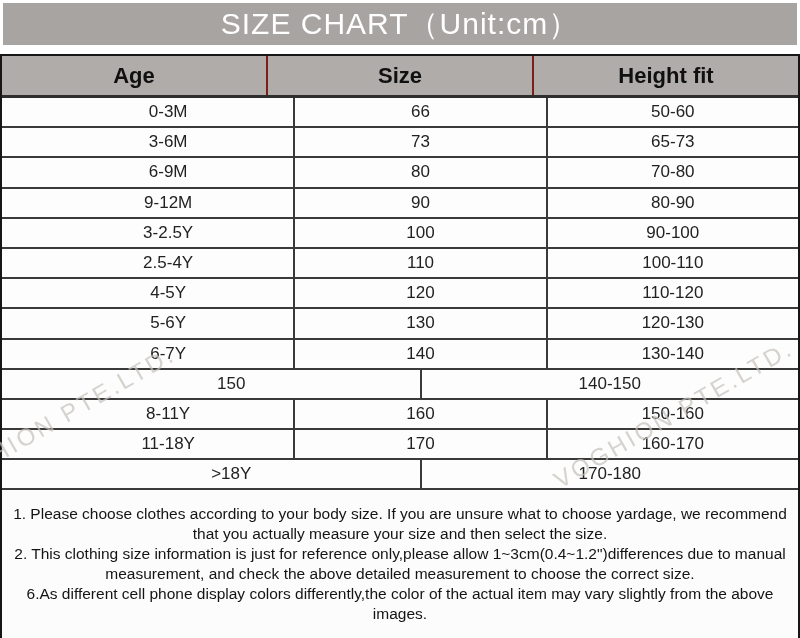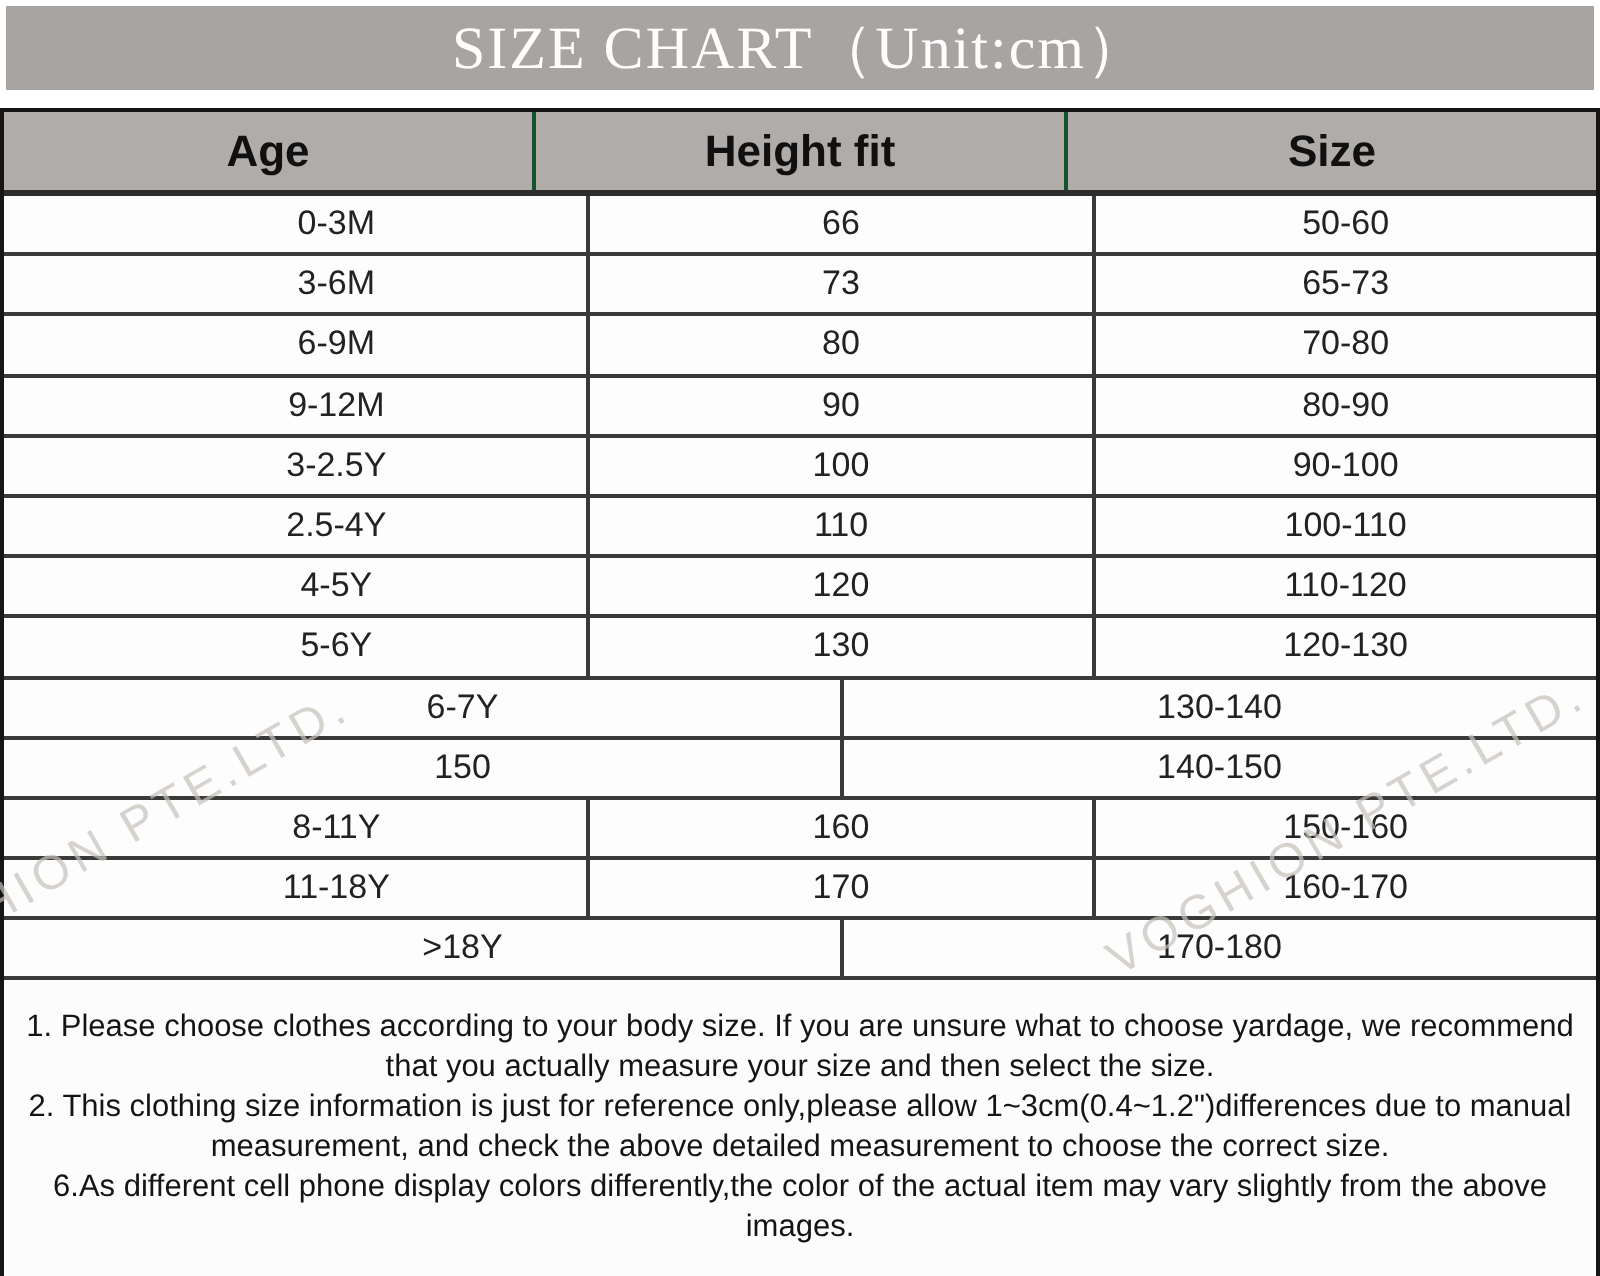--- a/index.html
+++ b/index.html
@@ -4,36 +4,36 @@
 <style>
   html,body{margin:0;padding:0;background:#fff;}
   .frame{
     position:relative;width:800px;height:638px;overflow:hidden;background:#fff;
     font-family:"Liberation Sans",sans-serif;
   }
   .titlebar{
     position:absolute;top:3px;left:3px;right:3px;height:42px;
     background:var(--title-bg,#a8a4a2);
     display:flex;align-items:center;justify-content:center;
-    color:#fff;font-size:30px;letter-spacing:1px;font-weight:500;font-family:Liberation Serif, serif;
+    color:#fff;font-size:30px;letter-spacing:1px;font-weight:500;
   }
   .sheet{
     position:absolute;top:54px;left:0;width:800px;height:584px;
     box-sizing:border-box;border:2px solid #161616;border-bottom:none;
     background:#fcfcfc;
   }
   .thead{
     display:flex;height:42px;box-sizing:border-box;
     background:var(--header-bg,#b0acaa);
     border-bottom:3px solid #2e2e2e;
   }
   .th{
     flex:1;display:flex;align-items:center;justify-content:center;
     font-weight:bold;font-size:22px;color:#101010;
-    border-right:2px solid #14532d;box-sizing:border-box;
+    border-right:2px solid #7f1d1d;box-sizing:border-box;
   }
   .th:last-child{border-right:none;}
   .tr{
     display:flex;height:30.2px;box-sizing:border-box;
     border-bottom:2px solid #3a3a3a;background:#fdfdfd;padding-left:41px;
   }
   .td{
     flex:1;display:flex;align-items:center;justify-content:center;
     font-size:17px;color:#222;
     border-right:2px solid #3a3a3a;box-sizing:border-box;
@@ -58,22 +58,22 @@
 
 <div class="frame">
 
   <div class="titlebar">
     <span>SIZE CHART（Unit:cm）</span>
   </div>
 
   <div class="sheet">
     <div class="thead">
       <div class="th">Age</div>
+      <div class="th">Size</div>
       <div class="th">Height fit</div>
-      <div class="th">Size</div>
     </div>
 
     <div>
   <div class="tr">
     <div class="td">0-3M</div>
     <div class="td">66</div>
     <div class="td">50-60</div>
   </div>
 
   <div class="tr">
@@ -113,20 +113,21 @@
   </div>
 
   <div class="tr">
     <div class="td">5-6Y</div>
     <div class="td">130</div>
     <div class="td">120-130</div>
   </div>
 
   <div class="tr">
     <div class="td">6-7Y</div>
+    <div class="td">140</div>
     <div class="td">130-140</div>
   </div>
 
   <div class="tr">
     <div class="td">150</div>
     <div class="td">140-150</div>
   </div>
 
   <div class="tr">
     <div class="td">8-11Y</div>

